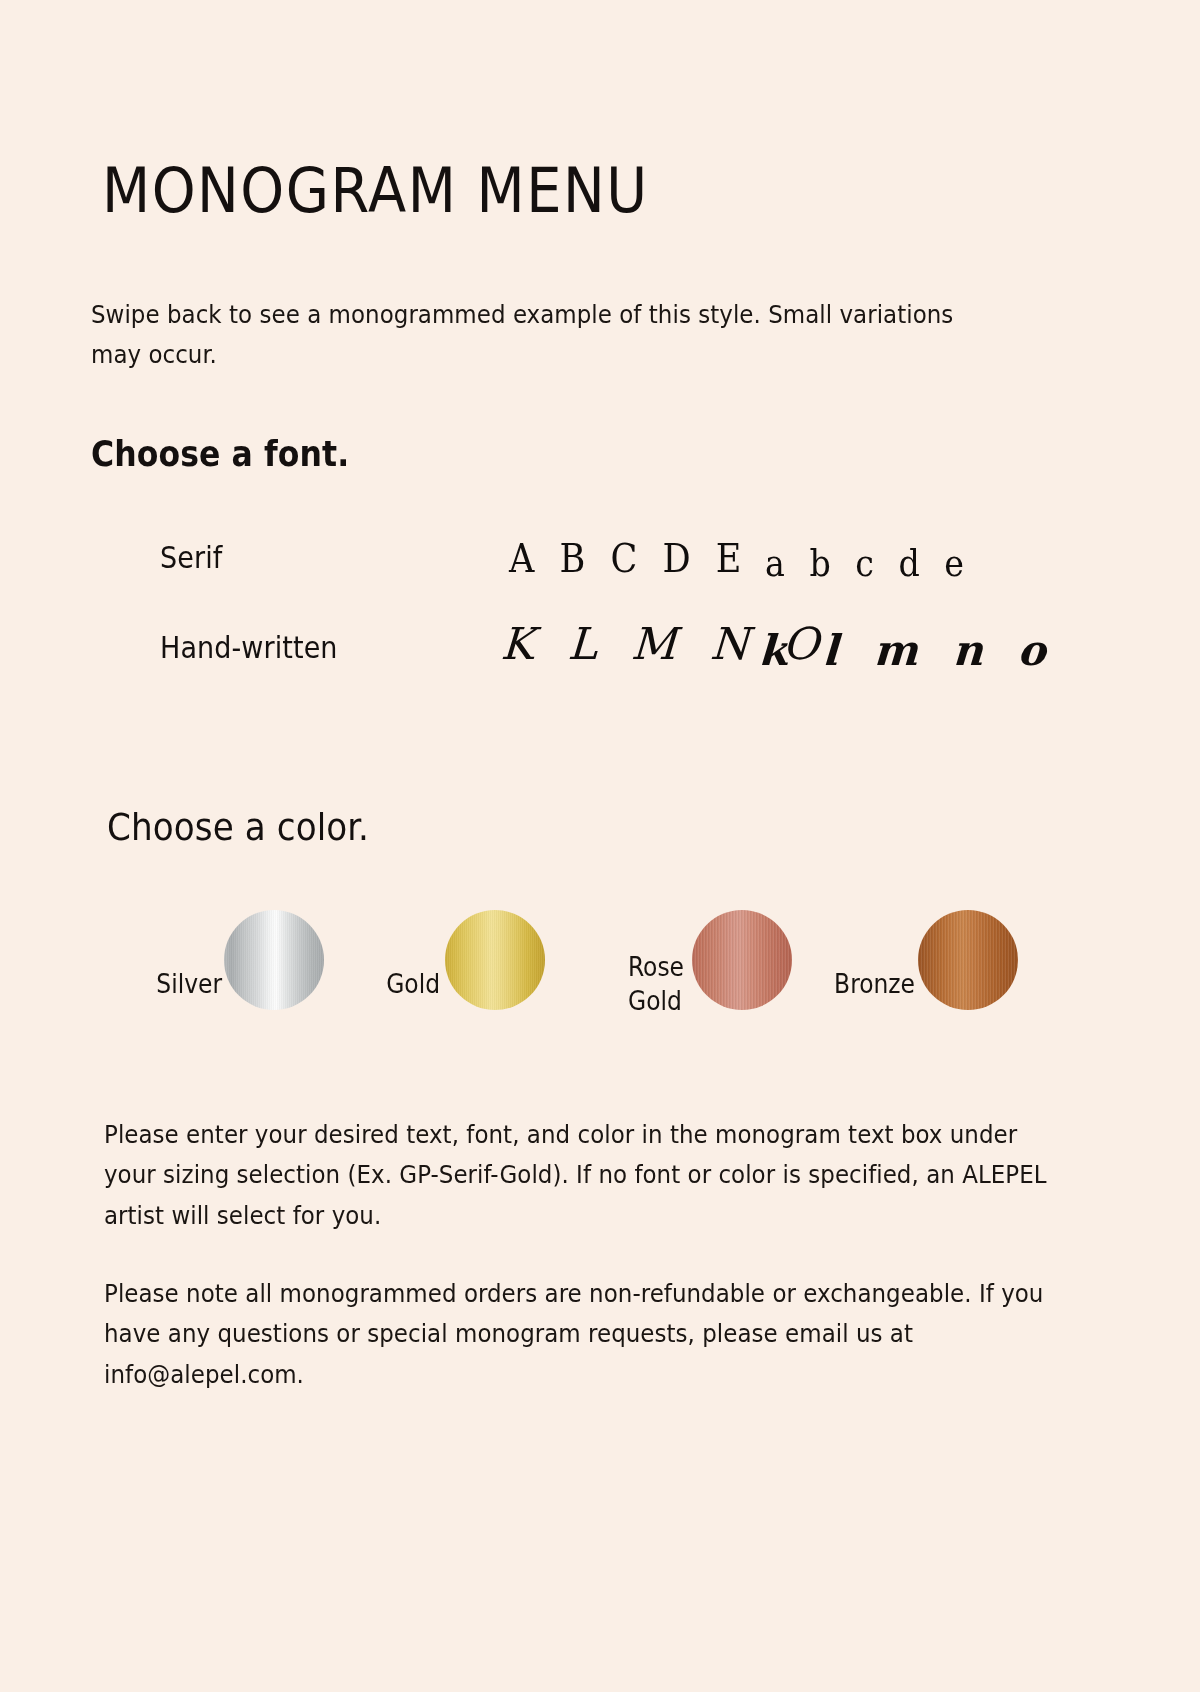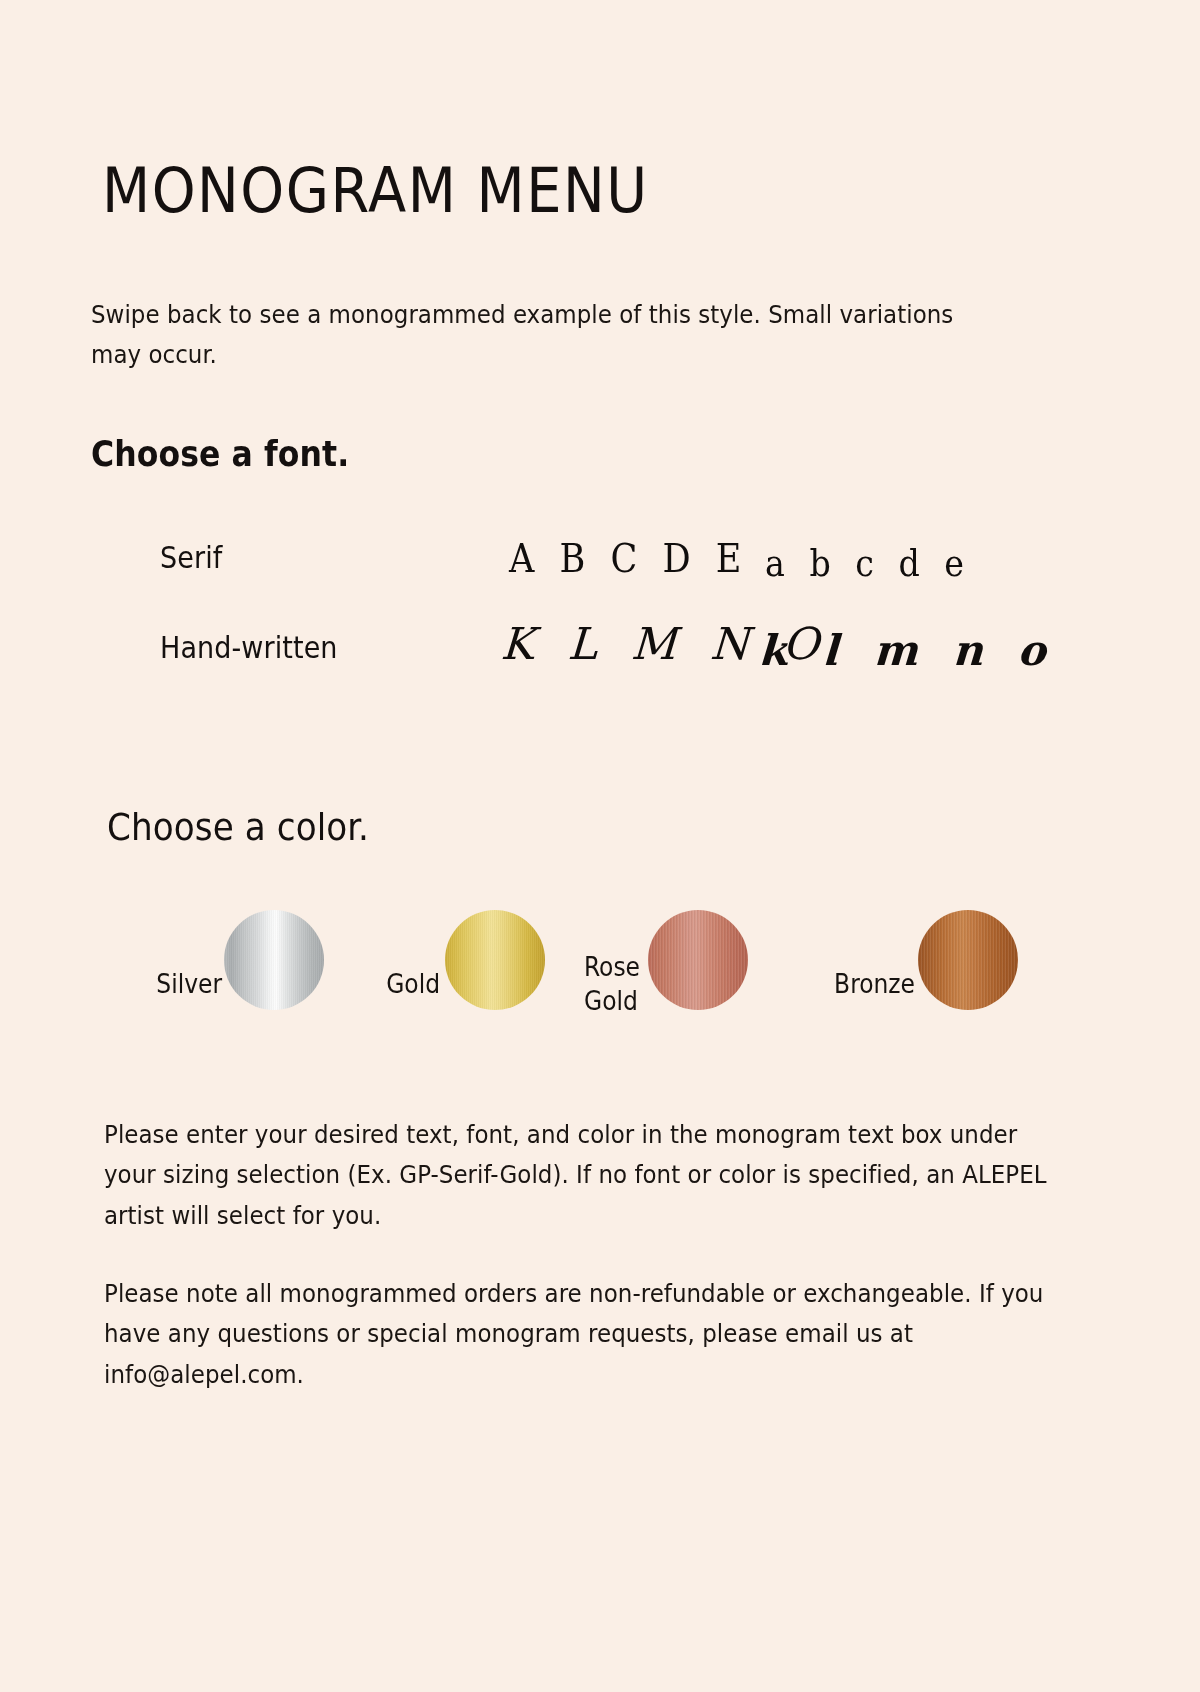--- a/index.html
+++ b/index.html
@@ -183,21 +183,21 @@
 
   
   .sw-silver { left: 108px; width: 216px; }
   .sw-silver .swatch-label { right: 102px; }
   .sw-silver .swatch-circle { left: 116px; }
 
   .sw-gold { left: 346px; width: 199px; }
   .sw-gold .swatch-label { right: 105px; }
   .sw-gold .swatch-circle { left: 99px; }
 
-  .sw-rose { left: 548px; width: 200px; }
+  .sw-rose { left: 592px; width: 200px; }
   .sw-rose .swatch-label { right: 108px; }
   .sw-rose .swatch-circle { left: 100px; }
 
   .sw-bronze { left: 805px; width: 213px; }
   .sw-bronze .swatch-label { right: 103px; margin-left: 29px; }
   .sw-bronze .swatch-circle { left: 113px; }
 
   
   .metal-silver {
     background:

